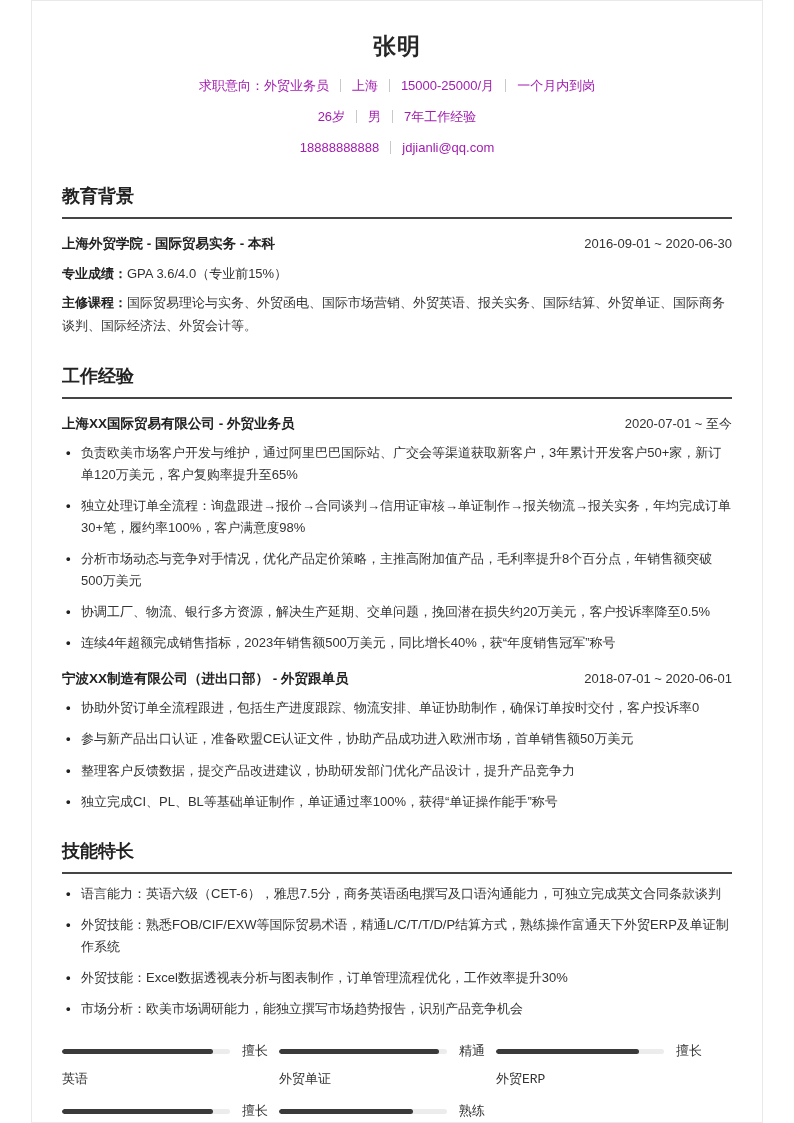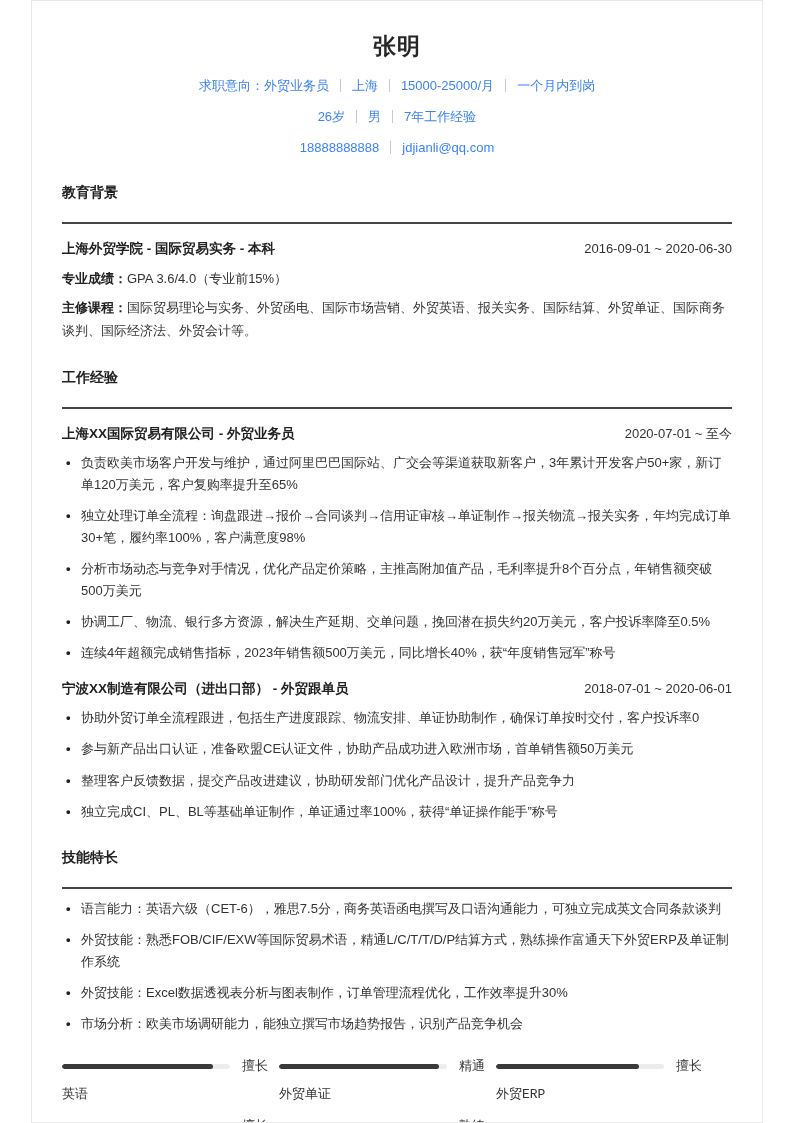--- a/index.html
+++ b/index.html
@@ -5,26 +5,26 @@
   * { margin:0; padding:0; box-sizing:border-box; }
   html,body { background:#fff; }
   body { font-family:"Liberation Sans","DejaVu Sans",sans-serif; color:#333; }
   .page {
     width:732px; height:1123px; margin:0 auto; background:#fff;
     border:1px solid #e9e9e9; padding:24px 30px 20px 30px; overflow:hidden;
   }
   
   .hd { text-align:center; }
   .hd-name { font-size:23px; font-weight:700; color:#262626; letter-spacing:1px; padding:6px 0 14px; }
-  .hd-line { font-size:13px; color:#3b82f6; margin-bottom:10px; line-height:1.6; }
+  .hd-line { font-size:13px; color:#a21caf; margin-bottom:10px; line-height:1.6; }
   .sep { display:inline-block; width:1px; height:13px; background:#c9c9c9; margin:0 11px; vertical-align:-2px; }
   
   .sec-title {
-    font-size:14px; font-weight:700; color:#222; margin-top:26px;
-    padding-bottom:20px; border-bottom:2px solid #454545;font-family:Liberation Mono, monospace;
+    font-size:18px; font-weight:700; color:#222; margin-top:26px;
+    padding-bottom:9px; border-bottom:2px solid #454545;font-family:Liberation Mono, monospace;
   }
   .entry-head { display:flex; justify-content:space-between; align-items:baseline; margin-top:16px; }
   .entry-head .t { font-size:13.5px; font-weight:700; color:#222; }
   .entry-head .d { font-size:13px; color:#333; }
   .kv { font-size:13px; margin-top:10px; line-height:1.75; }
   .kv .b { font-weight:700; color:#222; }
   ul.bullets { list-style:none; margin-top:8px; }
   ul.bullets li {
     position:relative; font-size:13px; line-height:1.7; color:#333;
     padding-left:19px; margin-top:9px;

